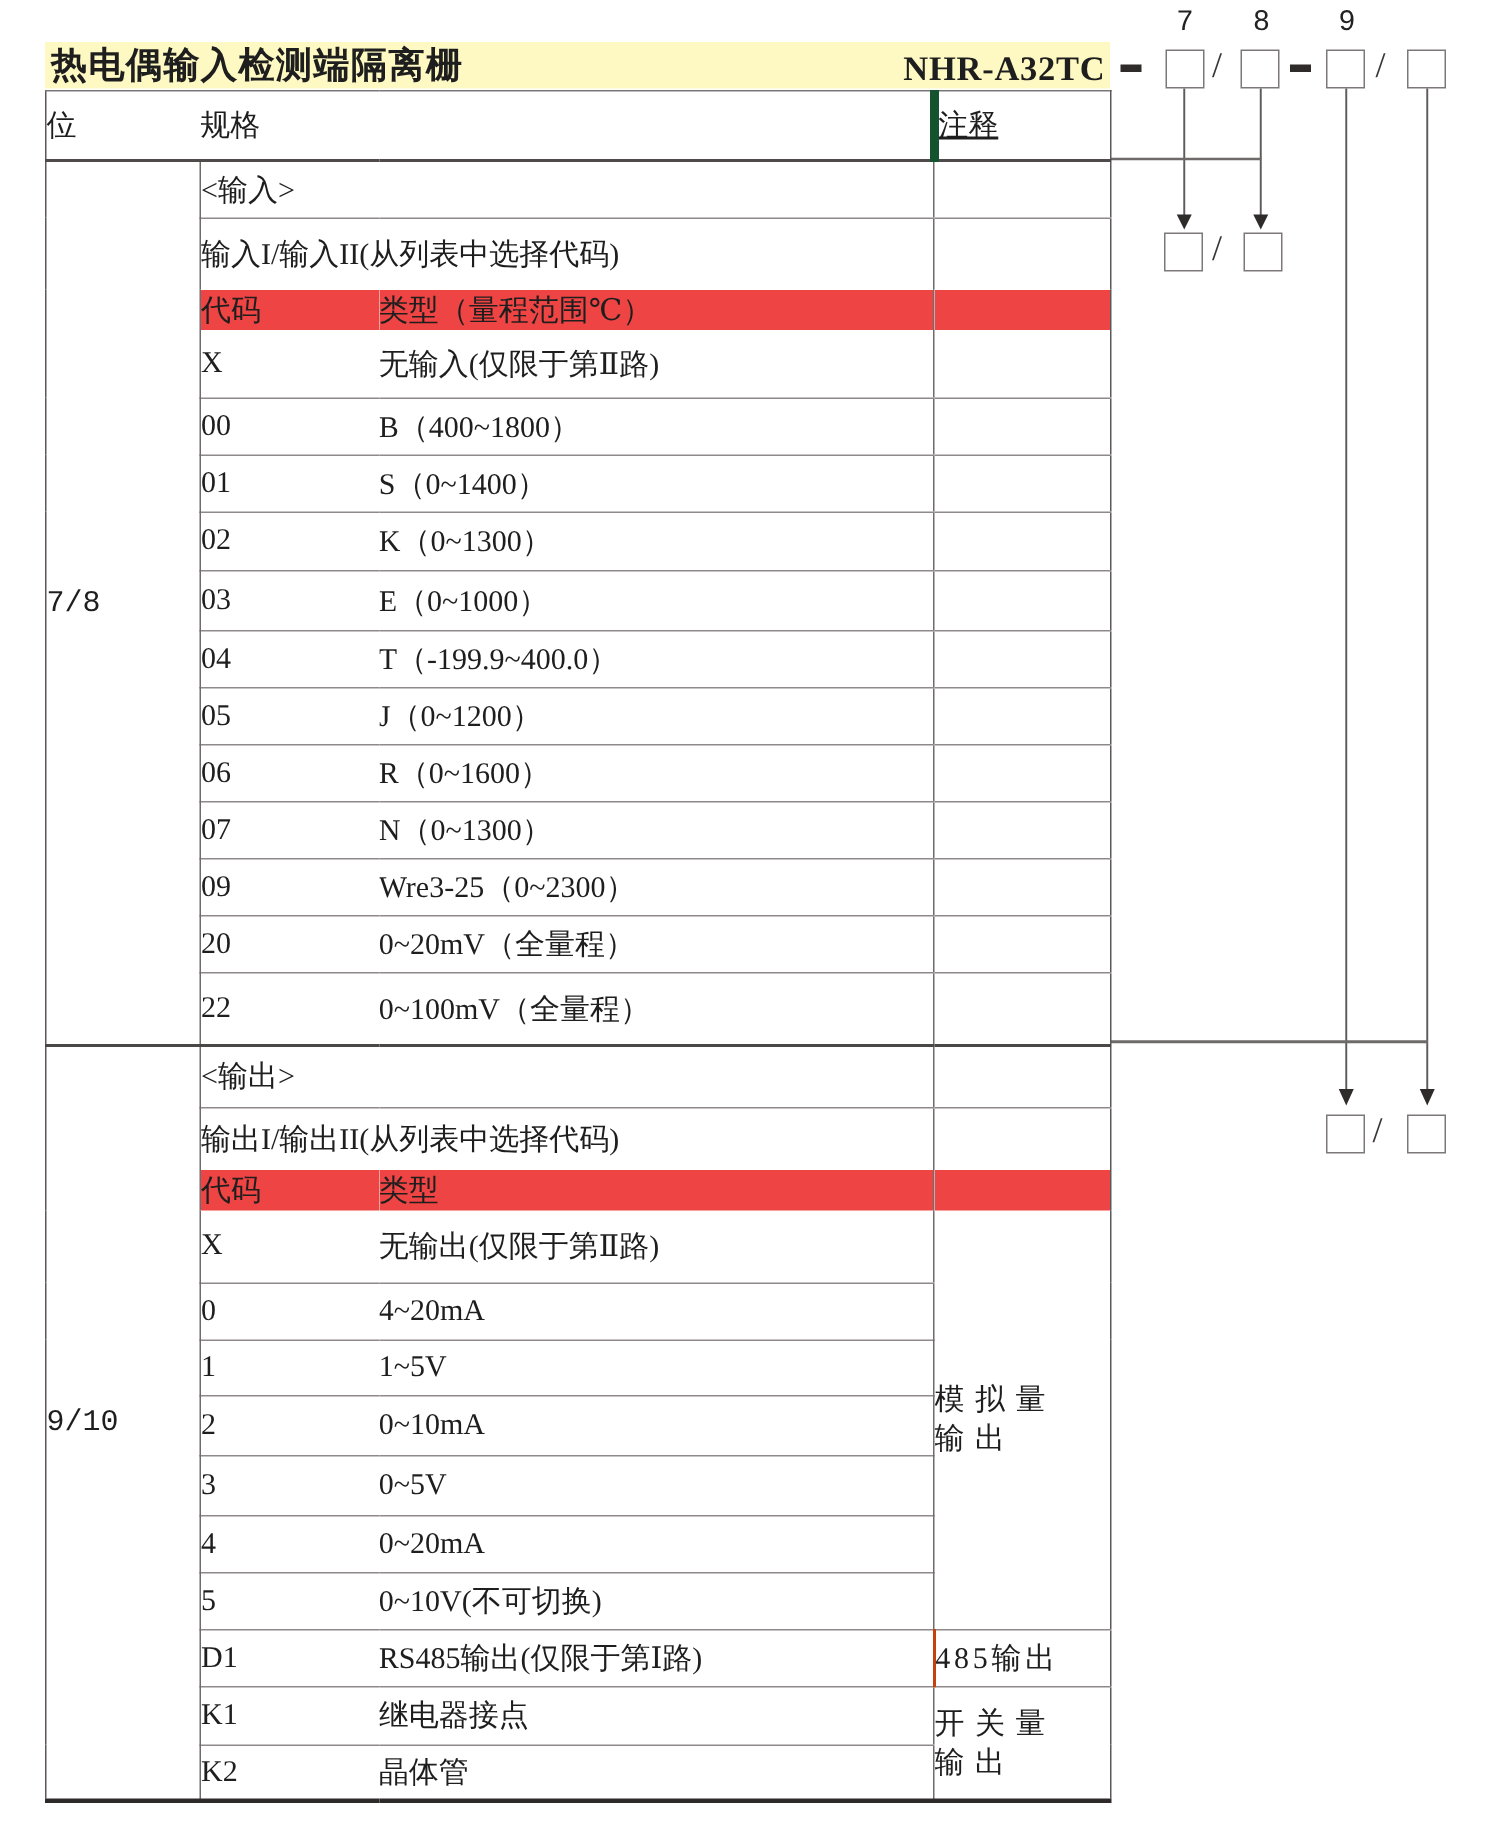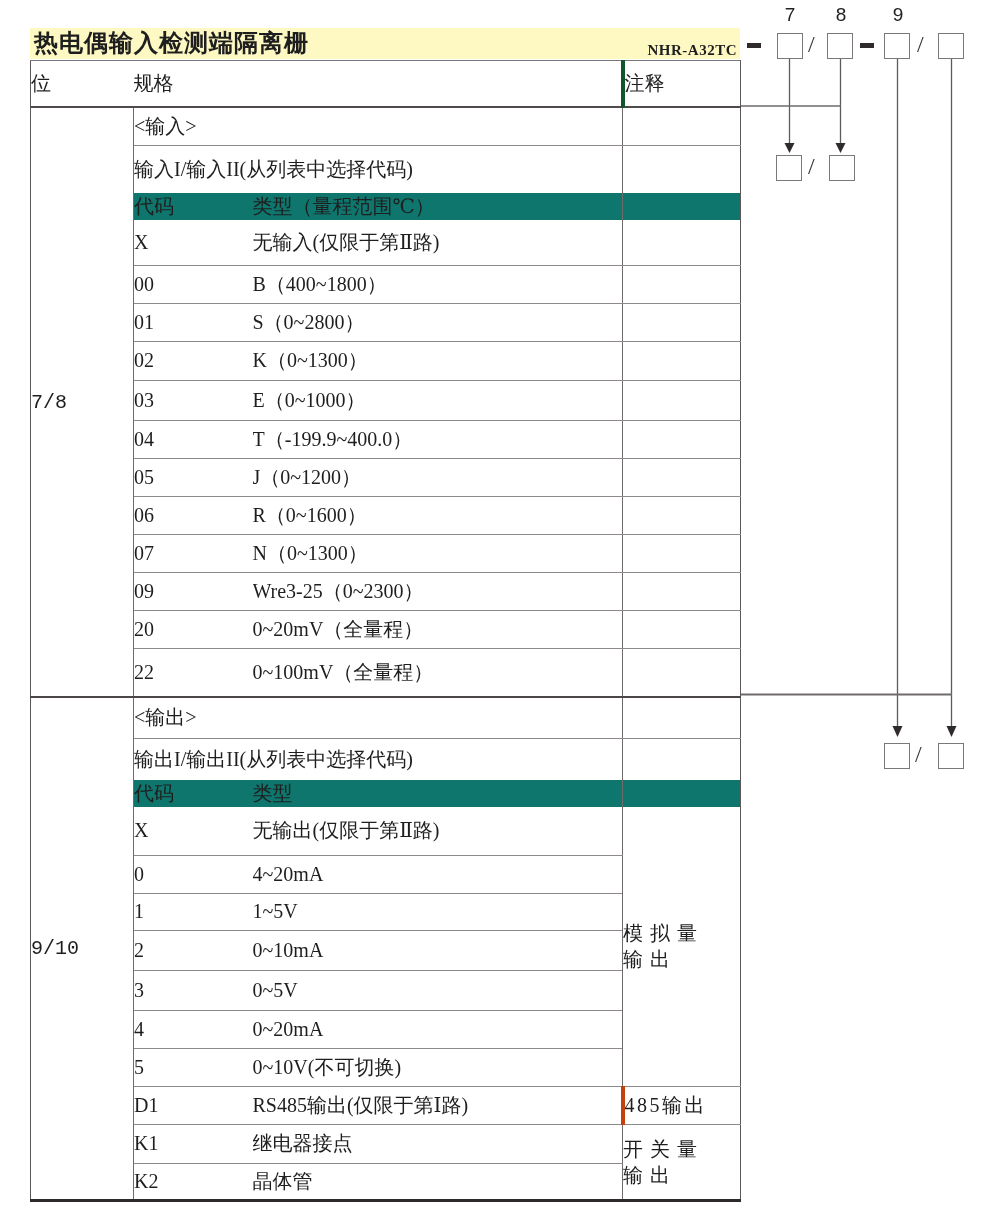--- a/index.html
+++ b/index.html
@@ -15,21 +15,21 @@
   .title-bar{
     position:absolute;left:30px;top:28px;width:710px;height:31px;
     background:#fef9c3;
     display:flex;align-items:flex-end;justify-content:space-between;
     box-sizing:border-box;padding:0 3px 0 4px;
   }
   .title-bar .doc-title{
     font-size:24px;font-weight:bold;letter-spacing:1px;white-space:nowrap;
   }
   .title-bar .model{
-    font-size:15px;font-weight:bold;letter-spacing:0.5px;white-space:nowrap;
+    font-size:23px;font-weight:bold;letter-spacing:0.5px;white-space:nowrap;
   }
   
   .digit-label{
     position:absolute;top:4px;width:24px;text-align:center;
     font-family:"Liberation Sans","DejaVu Sans",sans-serif;
     font-size:19px;color:#222;
   }
   .code-box{
     position:absolute;width:26px;height:26px;box-sizing:border-box;
     border:1.5px solid #7c7878;background:#ffffff;
@@ -50,39 +50,39 @@
     border-left:1px solid #5c5858;border-right:1px solid #5c5858;
     border-top:1px solid #7a7676;border-bottom:3px solid #2e2a2a;
   }
   table.spec td,table.spec th{
     padding:0;margin:0;vertical-align:middle;
     font-size:20px;font-weight:normal;text-align:left;
     white-space:nowrap;overflow:hidden;
   }
   th.h-pos{text-align:center;font-weight:bold;font-size:22px;}
   th.h-spec{padding-left:17px;font-weight:bold;font-size:22px;}
-  th.h-note{padding-left:15px;font-weight:bold;font-size:22px;border-left:4px solid #14532d;}
+  th.h-note{padding-left:15px;font-weight:bold;font-size:22px;border-left:6px solid #14532d;text-decoration:underline;}
   tr.hdr th{border-bottom:2px solid #4f4b4b;height:45px;}
   td.pos{
     text-align:center;vertical-align:top;padding-top:7px;
     border-right:1px solid #6f6b6b;font-size:20px;font-family:Liberation Mono, monospace;
   }
   td.code{padding-left:17px;}
   td.type{padding-left:0;}
   td.intro{padding-left:17px;}
   td.note{border-left:1px solid #6f6b6b;}
   .bb{border-bottom:1px solid #8e8a8a;}
-  .band-bg{background:#0f766e;font-weight:bold;}
+  .band-bg{background:#ef4444;font-weight:bold;}
   .sec2-top{border-top:2px solid #4b4747;}
   td.note-merged{
     border-left:1px solid #6f6b6b;text-align:left;
     padding-left:20px;letter-spacing:7px;line-height:26px;font-size:20px;
   }
   td.note-d1{
-    border-left:4px solid #c2410c;padding-left:5px;letter-spacing:2.5px;font-size:20px;
+    border-left:2px solid #c2410c;padding-left:5px;letter-spacing:2.5px;font-size:20px;
   }
 </style>
 </head>
 <body>
 
 <div class="canvas">
 
   <div class="title-bar">
     <span class="doc-title">热电偶输入检测端隔离栅</span>
     <span class="model">NHR-A32TC</span>
@@ -162,21 +162,21 @@
         <td class="type bb">无输入(仅限于第Ⅱ路)</td>
         <td class="note bb"></td>
       </tr>
       <tr style="height:38px;">
         <td class="code bb">00</td>
         <td class="type bb">B（400~1800）</td>
         <td class="note bb"></td>
       </tr>
       <tr style="height:38px;">
         <td class="code bb">01</td>
-        <td class="type bb">S（0~2800）</td>
+        <td class="type bb">S（0~1400）</td>
         <td class="note bb"></td>
       </tr>
       <tr style="height:39px;">
         <td class="code bb">02</td>
         <td class="type bb">K（0~1300）</td>
         <td class="note bb"></td>
       </tr>
       <tr style="height:40px;margin-left:16px;">
         <td class="code bb">03</td>
         <td class="type bb">E（0~1000）</td>

